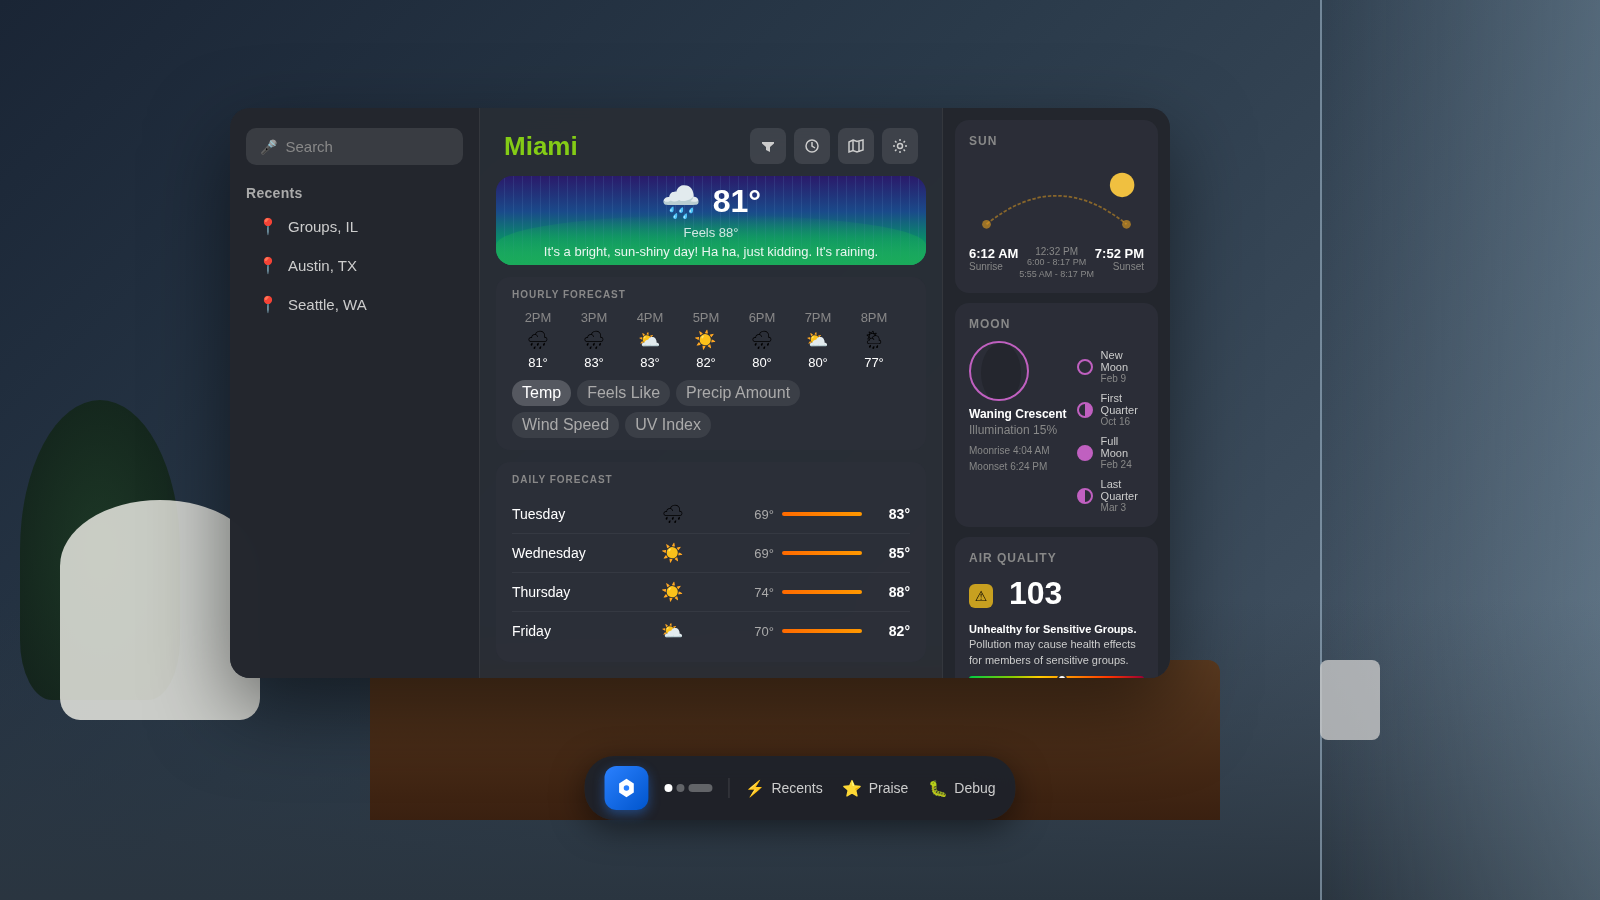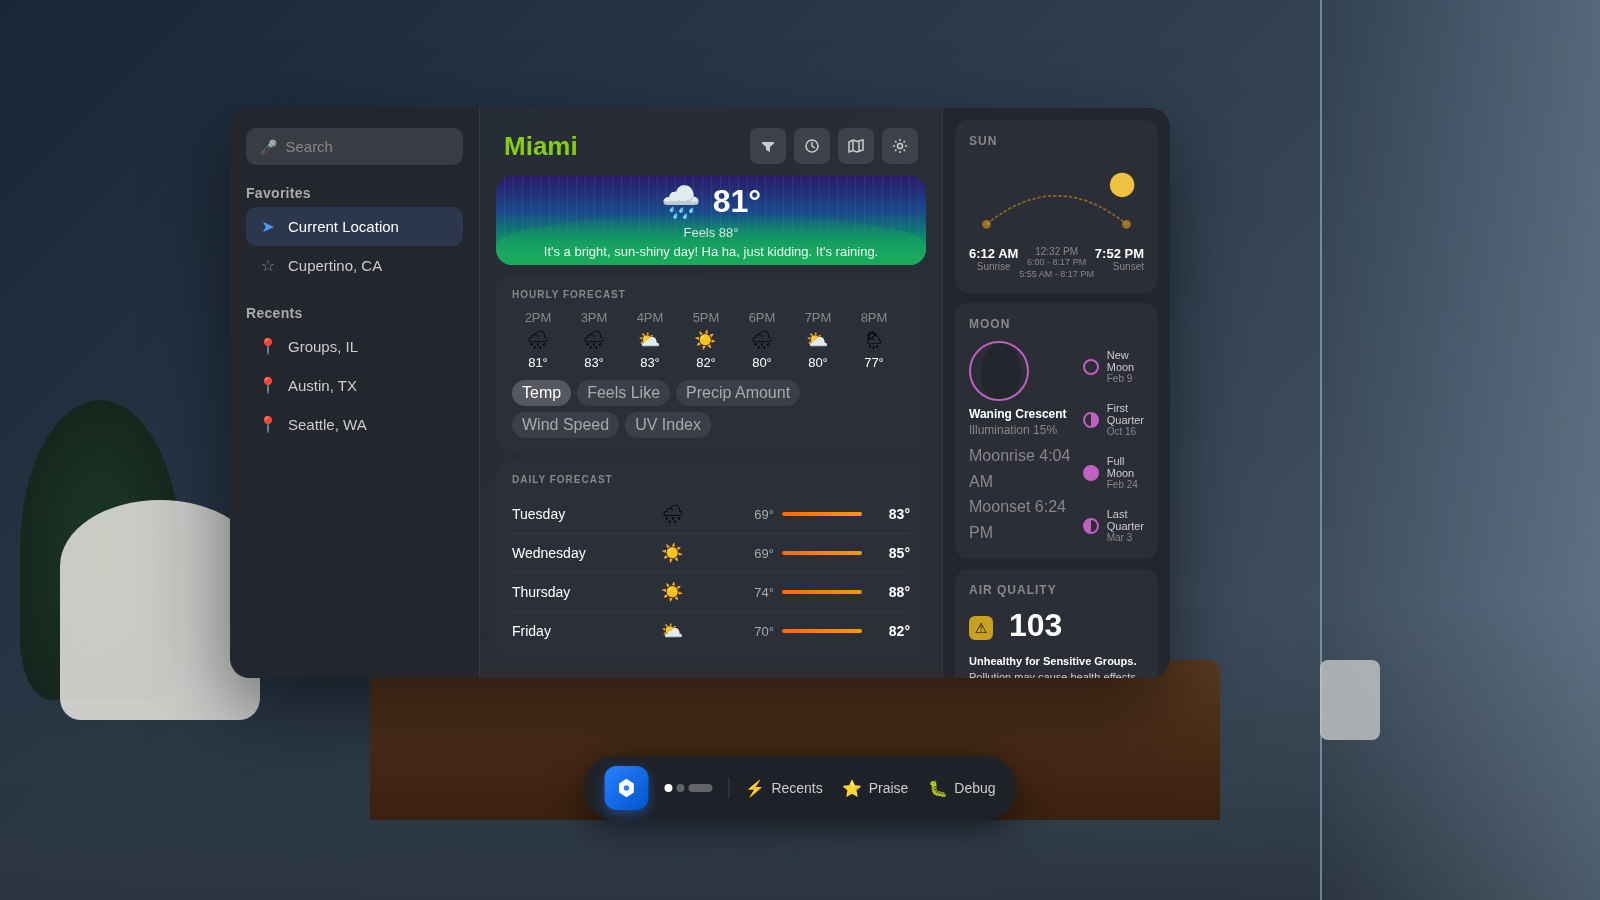--- a/index.html
+++ b/index.html
@@ -396,21 +396,21 @@
     .sun-arc-svg {
       width: 100%;
       height: 80px;
     }
     .sun-times {
       display: flex;
       justify-content: space-between;
       align-items: flex-start;
     }
     .sun-time-item {
-      text-align: center;
+      text-align: left;
     }
     .sun-time-val {
       color: #fff;
       font-size: 13px;
       font-weight: 600;
     }
     .sun-time-label {
       color: #888;
       font-size: 10px;
     }
@@ -466,28 +466,28 @@
       font-weight: 600;
       margin-bottom: 2px;
     }
     .moon-illumination {
       color: #888;
       font-size: 12px;
       margin-bottom: 6px;
     }
     .moon-times-sm {
       color: #888;
-      font-size: 16px;
+      font-size: 10px;
       line-height: 1.6;
     }
     .moon-phases {
       margin-top: 8px;
       display: flex;
       flex-direction: column;
-      gap: 18px;
+      gap: 8px;
       flex: 1;
     }
     .moon-phase-item {
       display: flex;
       align-items: center;
       gap: 8px;
     }
     .phase-icon {
       width: 16px;
       height: 16px;
@@ -613,31 +613,20 @@
 <div class="bg-robot"></div>
 
 <div class="app-container">
 
   <div class="sidebar">
     <div class="search-bar">
       <span class="mic-icon">🎤</span>
       <span class="search-text">Search</span>
     </div>
 
-    <div>
-      <div class="section-label">Favorites</div>
-      <div class="nav-item active">
-        <span class="nav-icon">➤</span>
-        <span>Current Location</span>
-      </div>
-      <div class="nav-item">
-        <span class="nav-icon star-icon">☆</span>
-        <span>Cupertino, CA</span>
-      </div>
-    </div>
 
     <div>
       <div class="section-label">Recents</div>
       <div class="nav-item">
         <span class="nav-icon">📍</span>
         <span>Groups, IL</span>
       </div>
       <div class="nav-item">
         <span class="nav-icon">📍</span>
         <span>Austin, TX</span>

